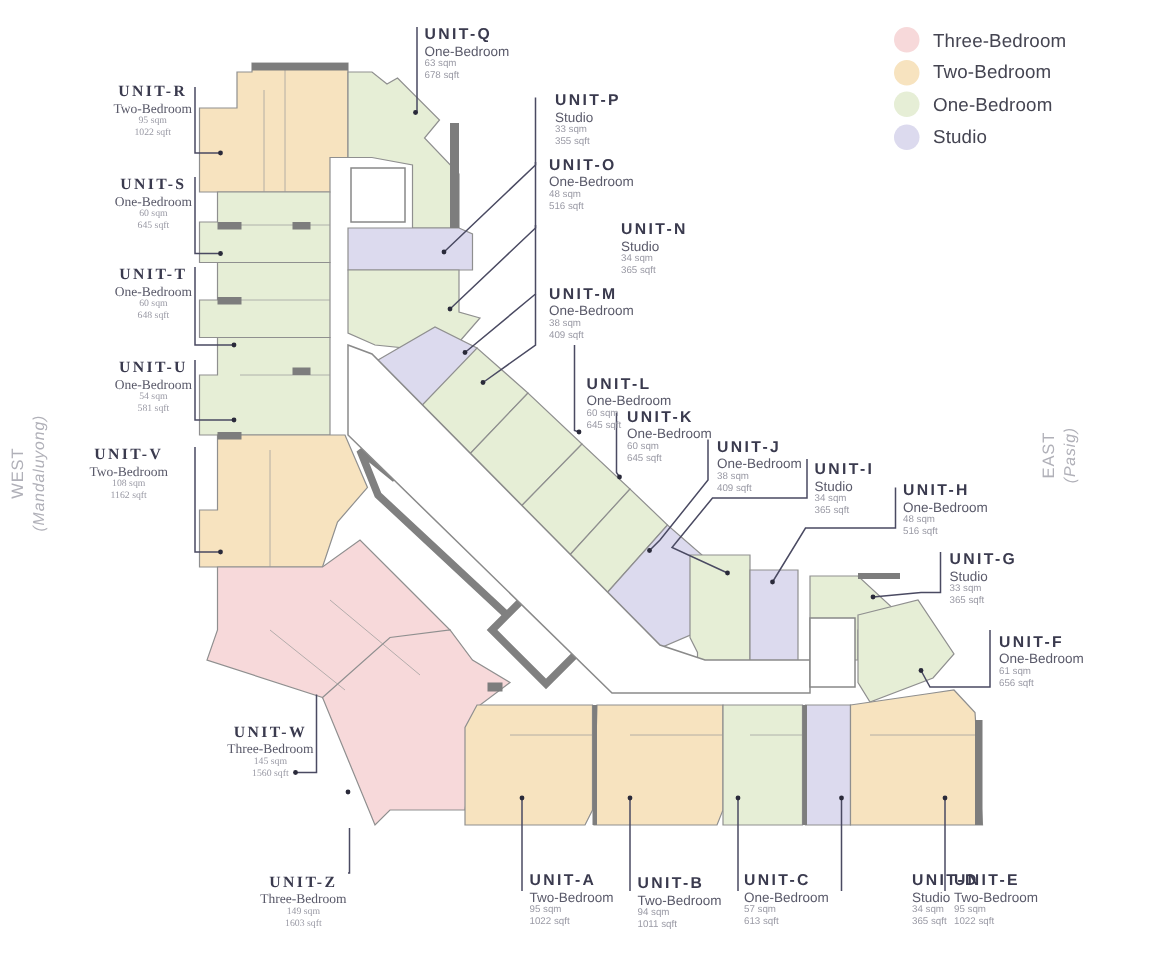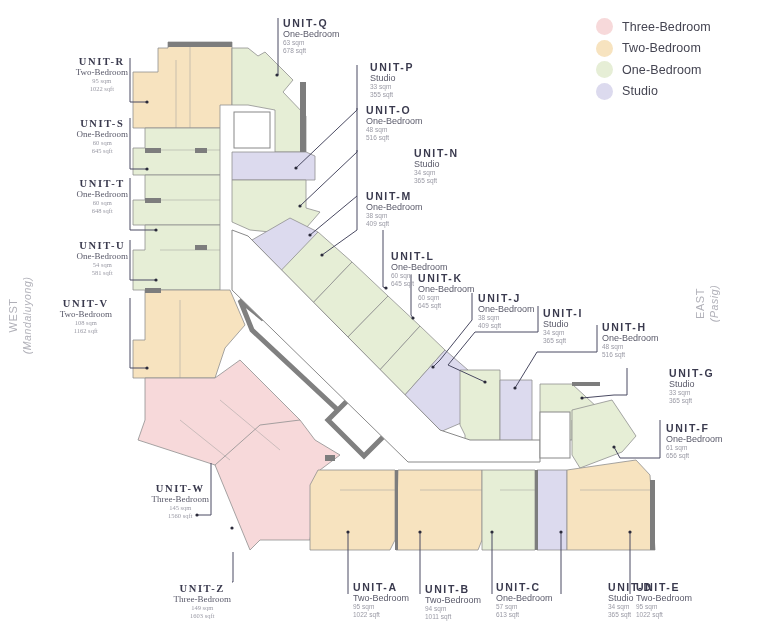--- a/index.html
+++ b/index.html
@@ -266,21 +266,21 @@
   <div class="utype">Studio</div>
   <div class="usqm">34 sqm</div>
   <div class="usqft">365 sqft</div>
 </div>
 <div class="callout" style="left:602px; top:322px;">
   <div class="uname">UNIT-H</div>
   <div class="utype">One-Bedroom</div>
   <div class="usqm">48 sqm</div>
   <div class="usqft">516 sqft</div>
 </div>
-<div class="callout" style="left:669px; top:368px;">
+<div class="callout" style="left:633px; top:368px;">
   <div class="uname">UNIT-G</div>
   <div class="utype">Studio</div>
   <div class="usqm">33 sqm</div>
   <div class="usqft">365 sqft</div>
 </div>
 <div class="callout" style="left:666px; top:423px;">
   <div class="uname">UNIT-F</div>
   <div class="utype">One-Bedroom</div>
   <div class="usqm">61 sqm</div>
   <div class="usqft">656 sqft</div>

